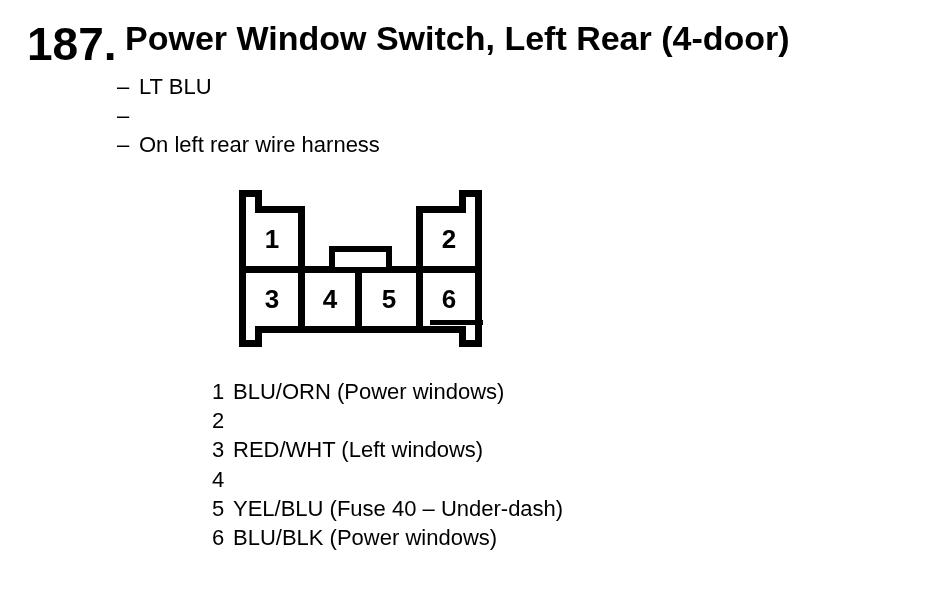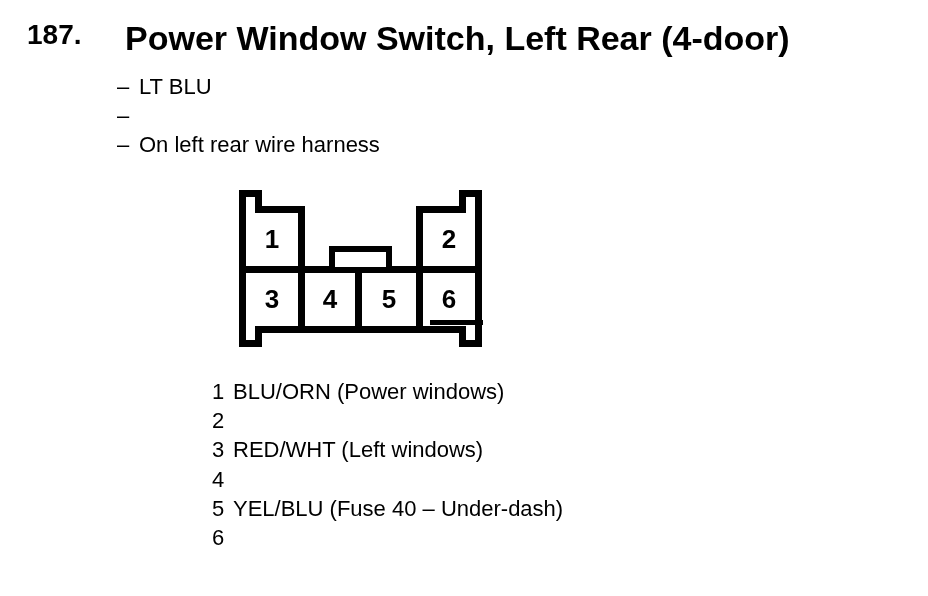--- a/index.html
+++ b/index.html
@@ -10,21 +10,21 @@
     color: #000000;
     font-family: "Liberation Sans", sans-serif;
     position: relative;
     overflow: hidden;
   }
   .page { position: absolute; left: 0; top: 0; width: 928px; height: 596px; }
 
   
   .title-num {
     position: absolute; left: 27px; top: 21px;
-    font-size: 28px; font-weight: bold; line-height: 1; white-space: nowrap;
+    font-size: 46px; font-weight: bold; line-height: 1; white-space: nowrap;
   }
   .title-text {
     position: absolute; left: 125px; top: 21px;
     font-size: 34px; font-weight: bold; line-height: 1; white-space: nowrap;
   }
 
   
   .notes { position: absolute; left: 117px; top: 72px; font-size: 22px; line-height: 29px; }
   .note-row { display: flex; white-space: nowrap; }
   .note-dash { display: inline-block; width: 22px; }
@@ -151,16 +151,17 @@
     </div>
     <div class="legend-row">
       <span class="legend-pin">4</span>
     </div>
     <div class="legend-row">
       <span class="legend-pin">5</span>
       <span class="legend-label">YEL/BLU (Fuse 40 – Under-dash)</span>
     </div>
     <div class="legend-row">
       <span class="legend-pin">6</span>
+      <span class="legend-label">BLU/BLK (Power windows)</span>
     </div>
   </div>
 
 </div>
 
 </body></html>

